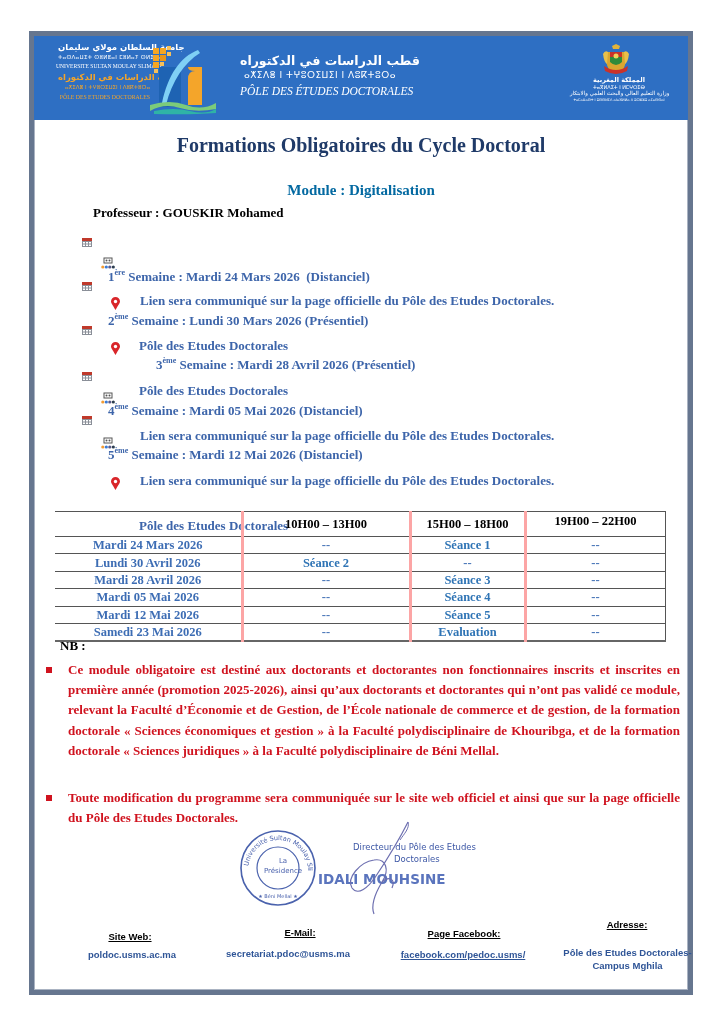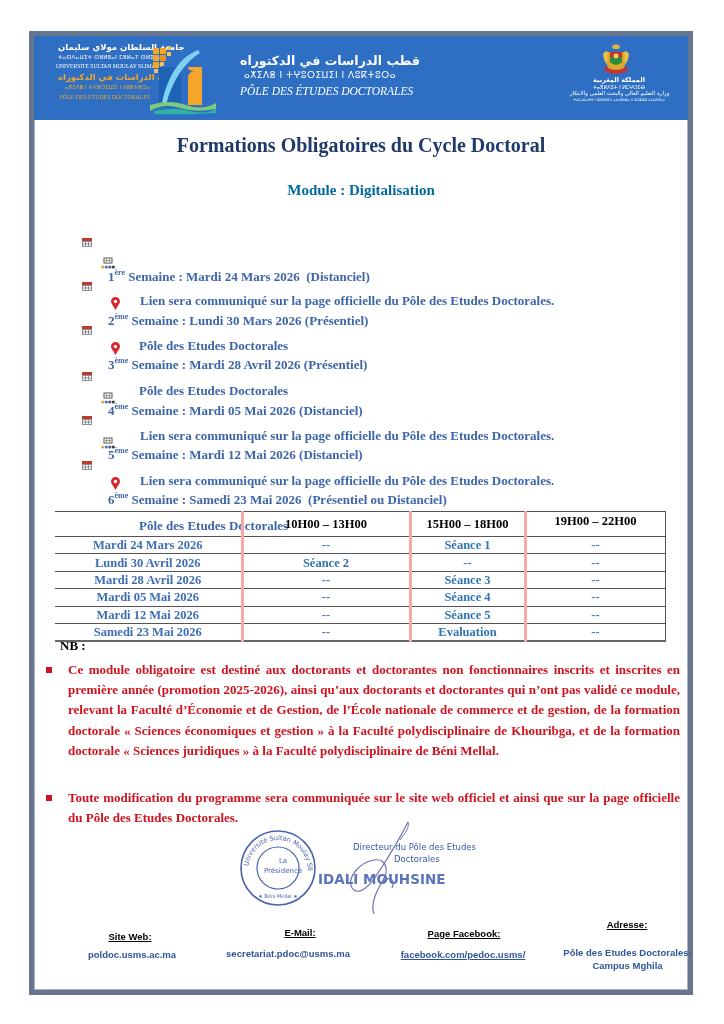--- a/index.html
+++ b/index.html
@@ -95,20 +95,21 @@
     <path d="M0 10 Q 2 6 5 8 L 4 20 Q 1 18 0 10 Z" fill="#e8c04a"></path>
     <path d="M26 10 Q 24 6 21 8 L 22 20 Q 25 18 26 10 Z" fill="#e8c04a"></path>
   </svg>
   <div class="abs hr" style="top:76px;font-size:6.5px;font-weight:bold;">المملكة المغربية</div>
   <div class="abs hr" style="top:84px;font-size:5px;">ⵜⴰⴳⵍⴷⵉⵜ ⵏ ⵍⵎⵖⵔⵉⴱ</div>
   <div class="abs hr" style="top:90px;font-size:5.5px;">وزارة التعليم العالي والبحث العلمي والابتكار</div>
   <div class="abs hr" style="top:98px;font-size:3.5px;">ⵜⴰⵎⴰⵡⴰⵙⵜ ⵏ ⵓⵙⵙⵍⵎⴷ ⴰⵏⴰⴼⵍⵍⴰ ⴷ ⵓⵔⵣⵣⵓ ⴰⵎⴰⵙⵙⴰⵏ</div>
 
   <div class="abs title">Formations Obligatoires du Cycle Doctoral</div>
   <div class="abs module">Module : Digitalisation</div>
+  <div class="abs prof">Professeur : GOUSKIR Mohamed</div>
 
   <div class="wk" style="top:234px;">
     <svg class="ico-cal" viewBox="0 0 10 10">
         <rect x="0" y="1" width="10" height="9" fill="#8a8f98"></rect>
         <rect x="0" y="1" width="10" height="3" fill="#c0392b"></rect>
         <rect x="1" y="5" width="2" height="1.5" fill="#fff"></rect>
         <rect x="4" y="5" width="2" height="1.5" fill="#fff"></rect>
         <rect x="7" y="5" width="2" height="1.5" fill="#fff"></rect>
         <rect x="1" y="7.5" width="2" height="1.5" fill="#fff"></rect>
         <rect x="4" y="7.5" width="2" height="1.5" fill="#fff"></rect>
@@ -143,21 +144,21 @@
     <span class="num">2</span><sup>ème</sup><span> Semaine : Lundi 30 Mars 2026 (Présentiel)</span>
   </div>
   <div class="sub sub-loc" style="top:303px;">
     <svg class="ico-pin" viewBox="0 0 9 13">
         <path d="M4.5 13 C 1 7, 0 6, 0 4.5 A 4.5 4.5 0 0 1 9 4.5 C 9 6, 8 7, 4.5 13 Z" fill="#d9262a"></path>
         <circle cx="4.5" cy="4.5" r="1.7" fill="#fff"></circle>
       </svg>
     <span class="txt">Pôle des Etudes Doctorales</span>
   </div>
 
-  <div class="wk" style="top:322px;">
+  <div class="wk" style="top:322px;padding-left:48px;">
     <svg class="ico-cal" viewBox="0 0 10 10">
         <rect x="0" y="1" width="10" height="9" fill="#8a8f98"></rect>
         <rect x="0" y="1" width="10" height="3" fill="#c0392b"></rect>
         <rect x="1" y="5" width="2" height="1.5" fill="#fff"></rect>
         <rect x="4" y="5" width="2" height="1.5" fill="#fff"></rect>
         <rect x="7" y="5" width="2" height="1.5" fill="#fff"></rect>
         <rect x="1" y="7.5" width="2" height="1.5" fill="#fff"></rect>
         <rect x="4" y="7.5" width="2" height="1.5" fill="#fff"></rect>
         <rect x="7" y="7.5" width="2" height="1.5" fill="#fff"></rect>
       </svg>
@@ -216,33 +217,20 @@
         <circle cx="5.5" cy="3.5" r="1" fill="#555"></circle>
         <circle cx="8.5" cy="3.5" r="1" fill="#555"></circle>
         <circle cx="1.8" cy="10" r="1.6" fill="#f39c33"></circle>
         <circle cx="5.3" cy="10" r="1.6" fill="#3a7bd5"></circle>
         <circle cx="8.8" cy="10" r="1.6" fill="#5a5a8a"></circle>
         <circle cx="12.3" cy="10" r="1.6" fill="#2c3e50"></circle>
       </svg>
     <span class="txt">Lien sera communiqué sur la page officielle du Pôle des Etudes Doctorales.</span>
   </div>
 
-  <div class="wk" style="top:457px;">
-    <svg class="ico-cal" viewBox="0 0 10 10">
-        <rect x="0" y="1" width="10" height="9" fill="#8a8f98"></rect>
-        <rect x="0" y="1" width="10" height="3" fill="#c0392b"></rect>
-        <rect x="1" y="5" width="2" height="1.5" fill="#fff"></rect>
-        <rect x="4" y="5" width="2" height="1.5" fill="#fff"></rect>
-        <rect x="7" y="5" width="2" height="1.5" fill="#fff"></rect>
-        <rect x="1" y="7.5" width="2" height="1.5" fill="#fff"></rect>
-        <rect x="4" y="7.5" width="2" height="1.5" fill="#fff"></rect>
-        <rect x="7" y="7.5" width="2" height="1.5" fill="#fff"></rect>
-      </svg>
-    <span class="num">6</span><sup>ème</sup><span> Semaine : Samedi 23 Mai 2026  (Présentiel ou Distanciel)</span>
-  </div>
   <div class="sub sub-loc" style="top:483px;">
     <svg class="ico-pin" viewBox="0 0 9 13">
         <path d="M4.5 13 C 1 7, 0 6, 0 4.5 A 4.5 4.5 0 0 1 9 4.5 C 9 6, 8 7, 4.5 13 Z" fill="#d9262a"></path>
         <circle cx="4.5" cy="4.5" r="1.7" fill="#fff"></circle>
       </svg>
     <span class="txt">Pôle des Etudes Doctorales</span>
   </div>
 
   <table class="sched">
     <colgroup>

